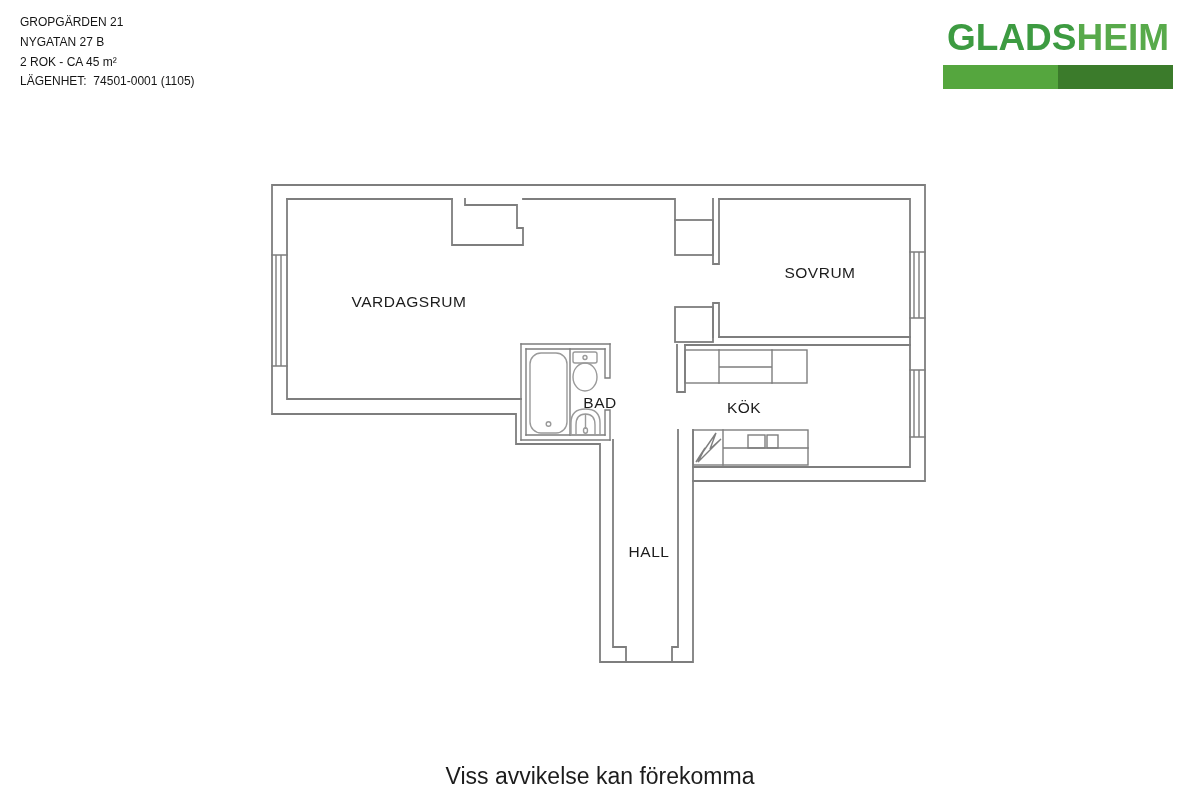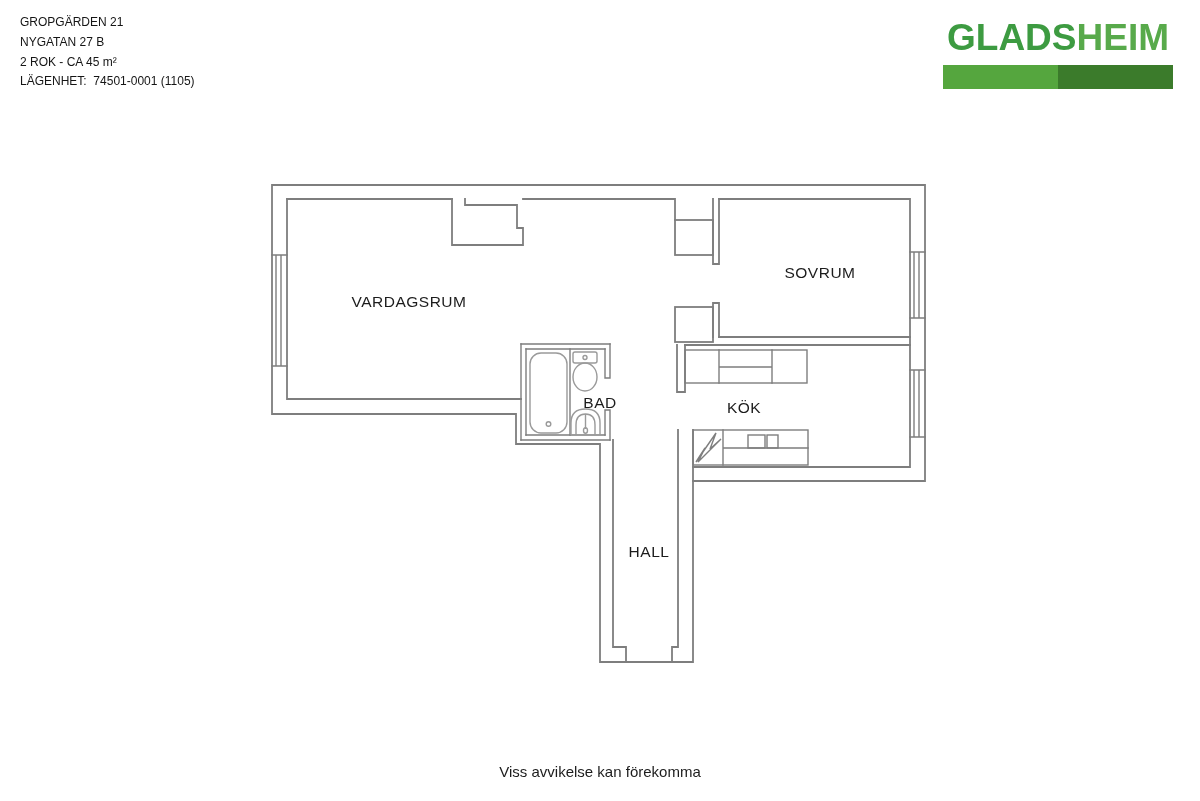--- a/index.html
+++ b/index.html
@@ -8,21 +8,21 @@
     font-family:"Liberation Sans", sans-serif;overflow:hidden;
   }
   .hdr{position:absolute;top:13px;left:20px;color:#151515;
        font-size:12px;line-height:19.8px;}
   .hdr div{white-space:pre;}
   .logo{position:absolute;top:19px;left:943px;width:230px;text-align:center;}
   .logo-text{font-size:37px;font-weight:bold;line-height:1;letter-spacing:0px;white-space:pre;}
   .logo-bar{margin-top:9px;height:24px;width:230px;display:flex;}
   .logo-bar .seg{height:100%;flex:1 1 50%;}
   .footer{position:absolute;top:763px;left:0;width:1200px;text-align:center;
-          color:#1c1c1c;font-size:15px;}
+          color:#1c1c1c;font-size:23px;}
   svg.plan{position:absolute;top:0;left:0;}
   .wall{stroke:var(--wall-color,#7e7e7e);stroke-width:1.8;fill:none;stroke-linecap:square;}
   .thin{stroke-width:1.4;}
   .fix{stroke:var(--fixture-color,#9a9a9a);stroke-width:1.4;fill:none;}
   .room-label{fill:var(--label-color,#1c1c1c);font-size:15.5px;letter-spacing:0.5px;
               font-family:"Liberation Sans", sans-serif;text-anchor:middle;}
 </style>
 </head>
 <body>
 

